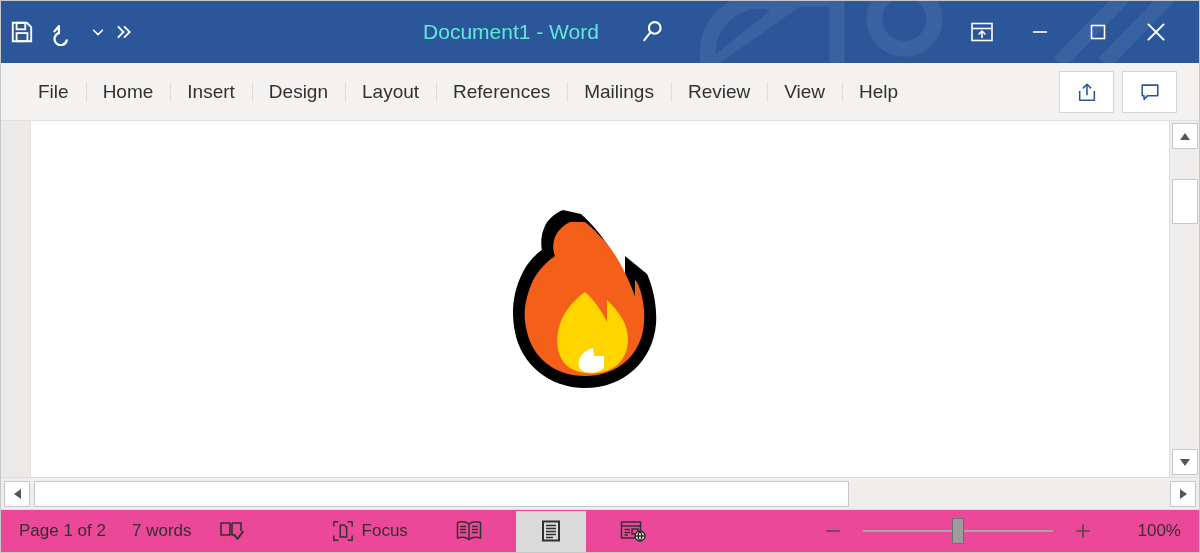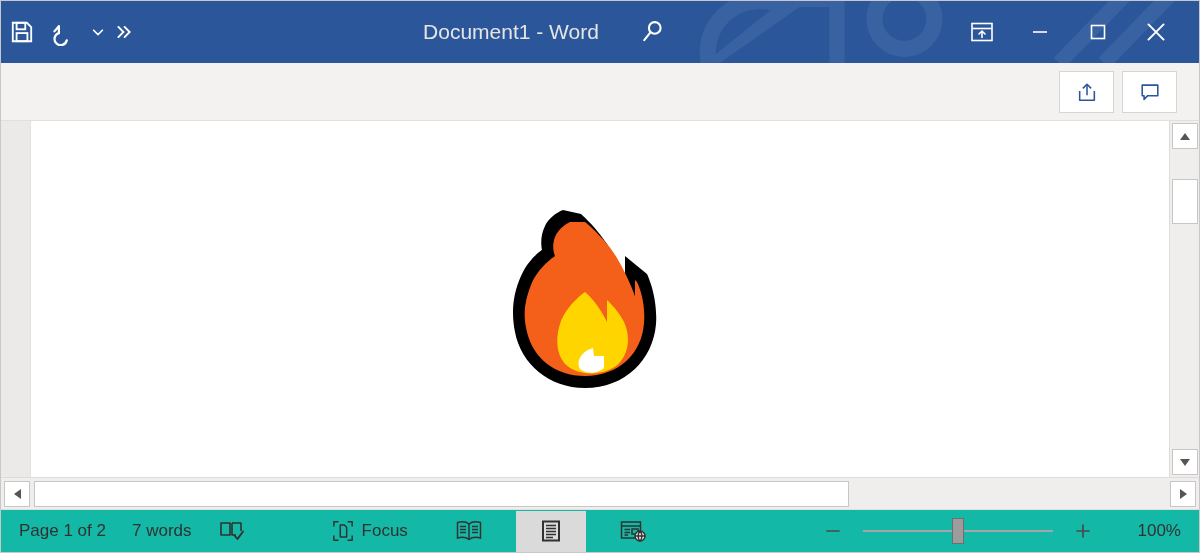--- a/index.html
+++ b/index.html
@@ -56,21 +56,21 @@
     display: flex; align-items: center; justify-content: center;
     color: #ffffff;
   }
   .qat-btn.narrow { width: 26px; }
   .tb-title-wrap {
     flex: 1 1 auto;
     display: flex; align-items: center; justify-content: center;
     gap: 40px; z-index: 2; position: relative;
   }
   .tb-title {
-    color: #e5e5e5; font-size: 21px; white-space: nowrap;
+    color: #5eead4; font-size: 21px; white-space: nowrap;
   }
   .tb-search { color: #ffffff; display: flex; align-items: center; }
   .tb-right {
     display: flex; align-items: center; z-index: 2; position: relative;
     padding-right: 14px;
   }
   .win-btn {
     width: 58px; height: 44px;
     display: flex; align-items: center; justify-content: center;
     color: #ffffff;
@@ -159,21 +159,21 @@
   .hthumb {
     height: 26px; width: 815px; margin-left: 4px;
     background: #ffffff; border: 1px solid #c9c7c5;
     flex: 0 0 815px;
   }
   .hs-spacer { flex: 1 1 auto; }
 
   
   .statusbar {
     height: 43px; flex: 0 0 43px;
-    background: #14b8a6;
+    background: #ec4899;
     border-top: 1px solid #e1dfdd;
     display: flex; align-items: center;
     font-size: 17px; color: #323130;
   }
   .sb-left { display: flex; align-items: center; padding-left: 18px; gap: 26px; }
   .sb-item { display: flex; align-items: center; gap: 7px; white-space: nowrap; }
   .sb-center {
     display: flex; align-items: center;
     margin-left: auto; margin-right: auto; gap: 12px;
   }
@@ -290,20 +290,32 @@
       </div>
       <div class="win-btn">
         <svg width="26" height="26" viewBox="0 0 24 24" stroke="#ffffff" stroke-width="1.8" stroke-linecap="round">
           <path d="M5 5 L19 19 M19 5 L5 19"></path>
         </svg>
       </div>
     </div>
   </div>
 
   <div class="tabsbar">
+    <div class="tabs">
+      <div class="tab">File</div>
+      <div class="tab">Home</div>
+      <div class="tab">Insert</div>
+      <div class="tab">Design</div>
+      <div class="tab">Layout</div>
+      <div class="tab">References</div>
+      <div class="tab">Mailings</div>
+      <div class="tab">Review</div>
+      <div class="tab">View</div>
+      <div class="tab">Help</div>
+    </div>
     <div class="tabsbar-right">
       <div class="tb-action">
         <svg width="22" height="22" viewBox="0 0 24 24" fill="none" stroke="#2b579a" stroke-width="1.7" stroke-linejoin="round">
           <path d="M4 11 V21 H20 V11"></path>
           <path d="M12 15.5 V3.5"></path>
           <path d="M7.5 8 L12 3.5 L16.5 8"></path>
         </svg>
       </div>
       <div class="tb-action">
         <svg width="22" height="22" viewBox="0 0 24 24" fill="none" stroke="#2b579a" stroke-width="1.7" stroke-linejoin="round">

